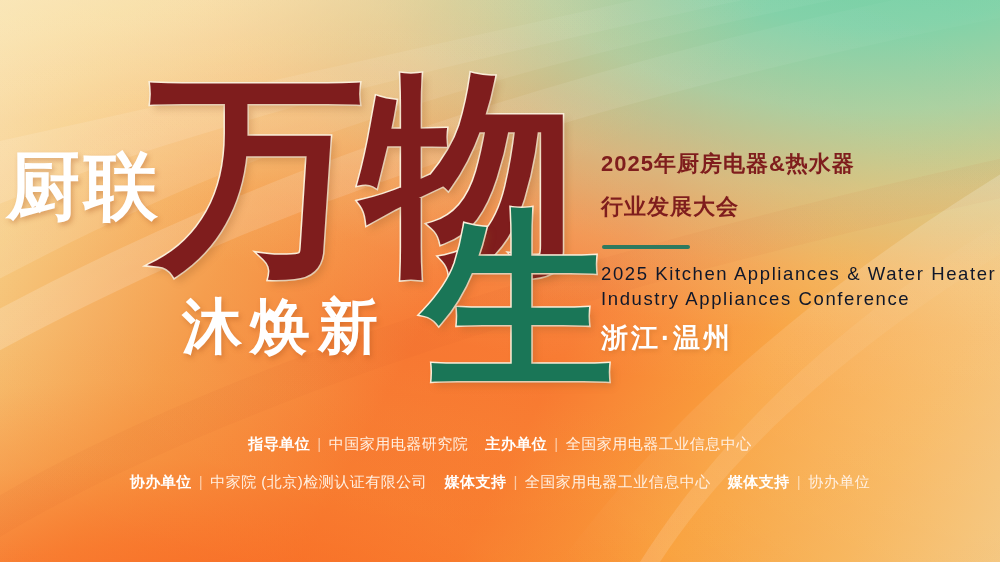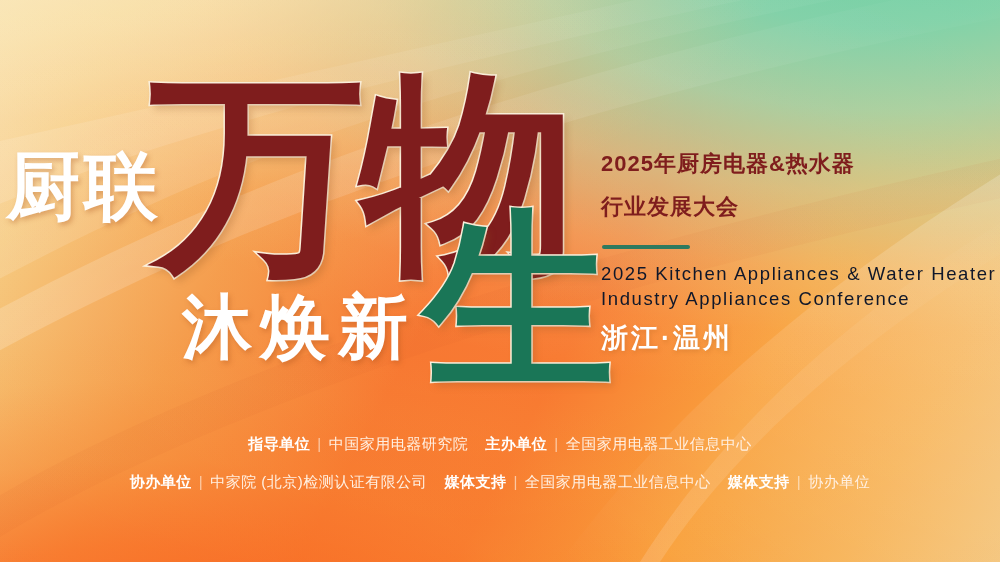--- a/index.html
+++ b/index.html
@@ -55,21 +55,21 @@
   .bg-vignette{position:absolute;inset:0;
     background:radial-gradient(130% 115% at 50% 46%,rgba(255,255,255,.045) 0%,rgba(255,255,255,0) 55%,rgba(180,90,20,.055) 100%);}
 
   
   .hero{position:absolute;left:0;top:0;width:600px;height:420px;}
   .cn-serif{font-family:"Liberation Serif","DejaVu Serif",serif;}
 
   .w-chu{position:absolute;left:6px;top:150px;font-size:74px;line-height:74px;
     font-weight:700;color:#ffffff;letter-spacing:4px;
     text-shadow:2px 3px 5px rgba(170,80,25,.34);}
-  .w-mu{position:absolute;left:182px;top:292px;font-size:70px;line-height:70px;
+  .w-mu{position:absolute;left:182px;top:292px;font-size:60px;line-height:70px;
     font-weight:700;color:#ffffff;letter-spacing:8px;
     text-shadow:2px 3px 5px rgba(170,80,25,.34);}
 
   .g-wan{position:absolute;left:150px;top:68px;font-size:215px;line-height:215px;
     font-weight:700;color:#7f1d1d;letter-spacing:-4px;
     -webkit-text-stroke:3px #FBF0DC;paint-order:stroke fill;
     text-shadow:4px 5px 7px rgba(150,85,35,.26);}
   .g-sheng{position:absolute;left:424px;top:208px;font-size:190px;line-height:190px;
     font-weight:700;color:#1A7657;
     -webkit-text-stroke:3px #FBF0DC;paint-order:stroke fill;

